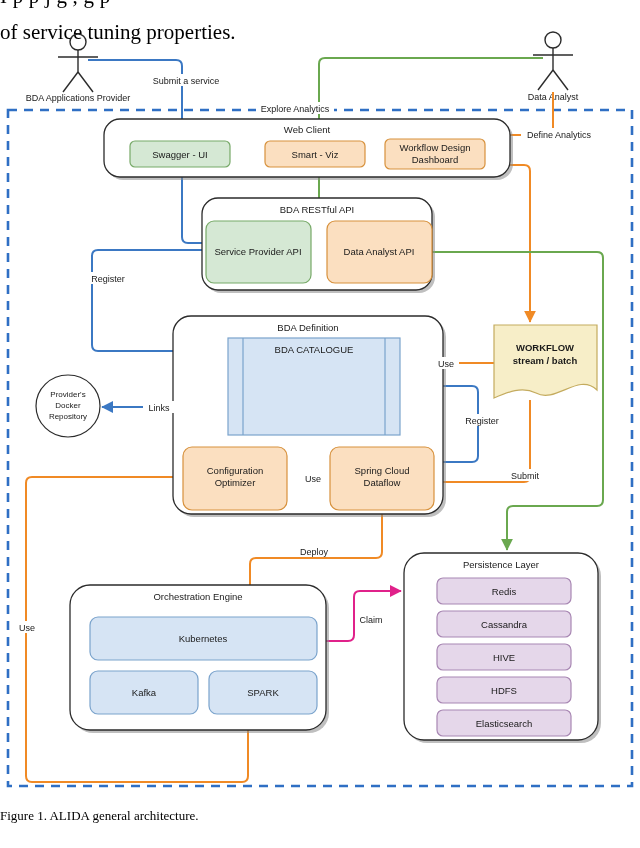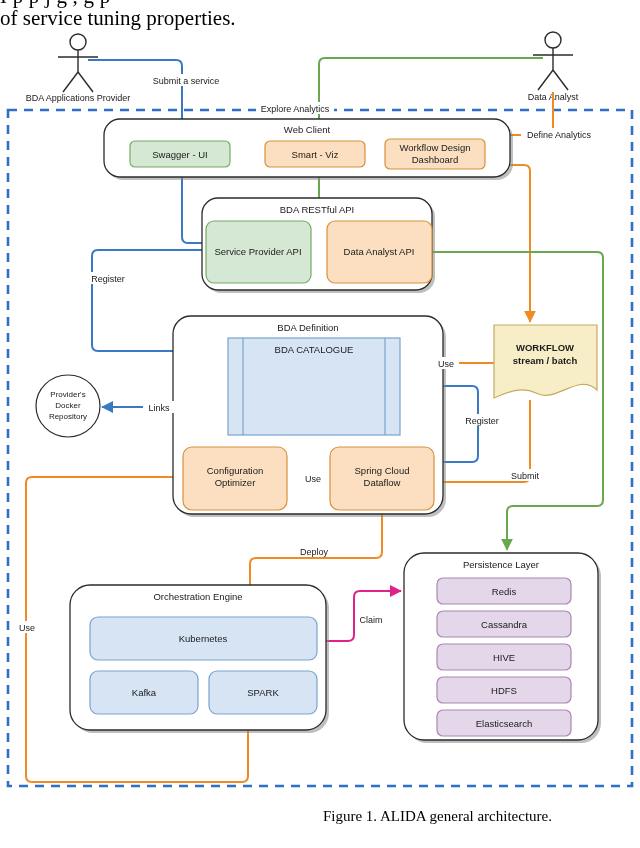--- a/index.html
+++ b/index.html
@@ -4,24 +4,24 @@
 <style>
   html,body{margin:0;padding:0;background:#ffffff;}
   body{width:640px;height:848px;font-family:"Liberation Sans",sans-serif;overflow:hidden;}
   #root{position:relative;width:640px;height:848px;}
   .paratext{
     position:absolute;left:0;width:640px;
     font-family:"Liberation Serif",serif;
     color:#000;
   }
   #para-line1{top:-16px;font-size:21px;letter-spacing:.2px;white-space:nowrap;overflow:hidden;}
-  #para-line2{top:6px;font-size:21px;}
+  #para-line2{top:20px;font-size:21px;}
   #figcaption{
-    position:absolute;left:0;top:808px;width:552px;text-align:right;
-    font-family:"Liberation Serif",serif;font-size:15px;color:#000;
+    position:absolute;left:0;top:808px;width:552px;text-align:left;
+    font-family:"Liberation Serif",serif;font-size:13px;color:#000;
   }
   svg{position:absolute;left:0;top:0;}
   .lbl{font-family:"Liberation Sans",sans-serif;font-size:9px;fill:#1a1a1a;}
   .lbl-node{font-family:"Liberation Sans",sans-serif;font-size:9.5px;fill:#1a1a1a;}
   .lbl-grp{font-family:"Liberation Sans",sans-serif;font-size:9.5px;fill:#1a1a1a;}
   .lbl-actor{font-family:"Liberation Sans",sans-serif;font-size:9px;fill:#1a1a1a;}
   .lbl-wf{font-family:"Liberation Sans",sans-serif;font-size:9.5px;font-weight:bold;fill:#1a1a1a;}
   .lbl-sm{font-family:"Liberation Sans",sans-serif;font-size:8px;fill:#1a1a1a;}
   .edge{fill:none;stroke-width:2;}
   .e-blue{stroke:#3b78c3;}

